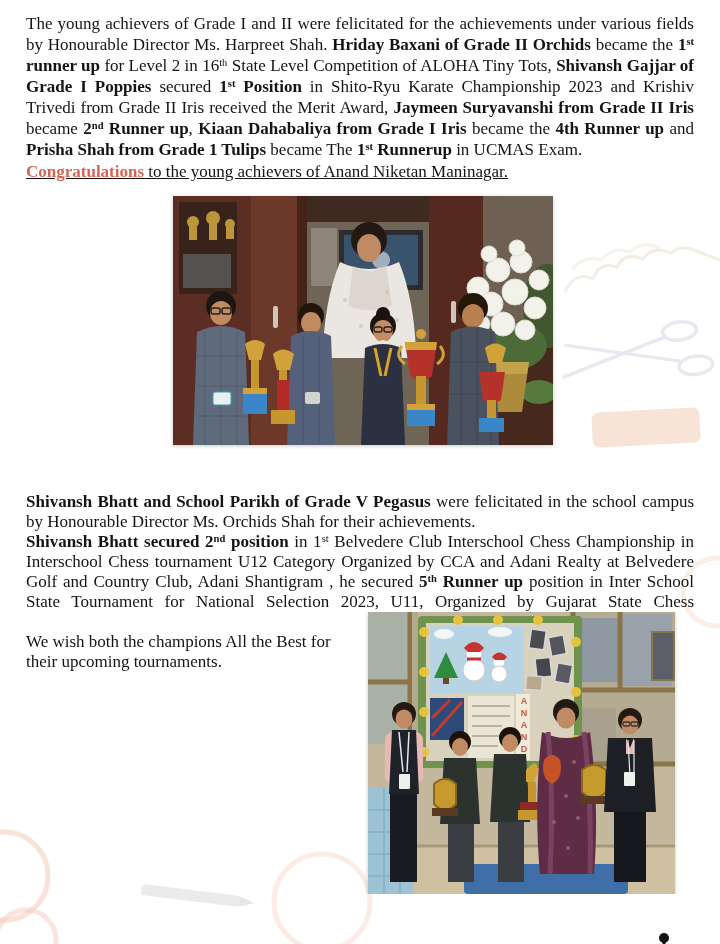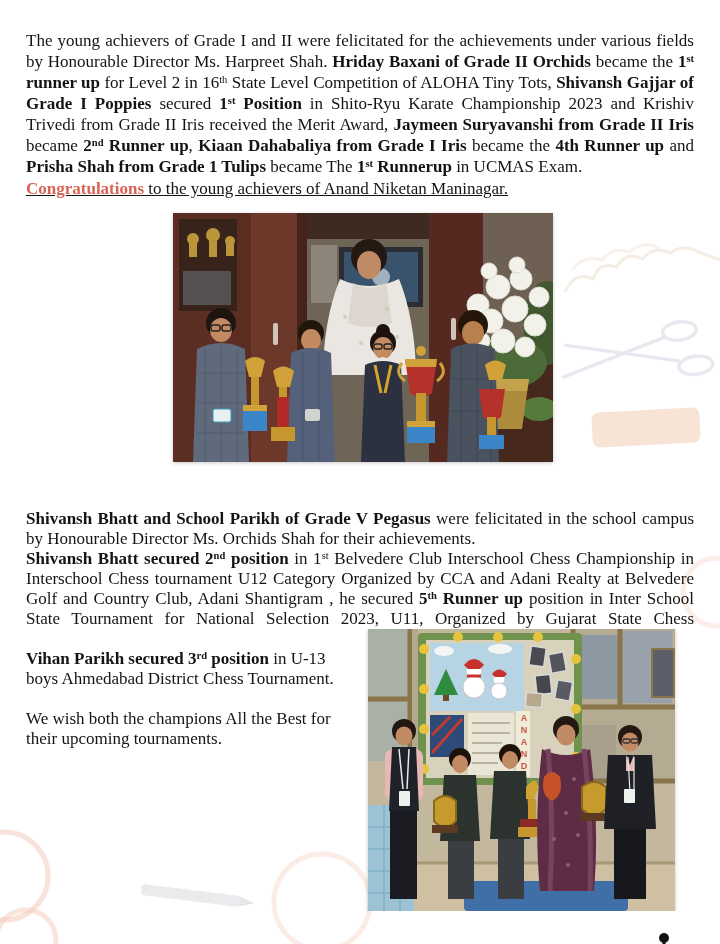--- a/index.html
+++ b/index.html
@@ -4,21 +4,21 @@
 <style>
   * { margin:0; padding:0; box-sizing:border-box; }
   html,body { background:#e9e9e9; }
   .page {
     position:relative; width:720px; height:944px; margin:0 auto;
     background:#ffffff; overflow:hidden;
     font-family:"Liberation Serif","DejaVu Serif",serif;
     color:#141414;
   }
   .watermarks { position:absolute; inset:0; pointer-events:none; }
-  .content { position:absolute; inset:0; padding:30px 26px 0 26px; }
+  .content { position:absolute; inset:0; padding:13px 26px 0 26px; }
   p.body { font-size:17px; line-height:21px; }
   .justify { text-align:justify; }
   .jlast { text-align-last:justify; }
   .chess p.body { line-height:20px; }
   .b { font-weight:bold; }
   .accent { font-weight:bold; color:var(--accent,#d96352); }
   sup { font-size:0.62em; line-height:0; position:relative; top:-0.45em; vertical-align:baseline; }
   .congrats { margin-top:1px;text-decoration:underline; }
   .photo1 {
     position:relative; width:380px; height:249px; margin:14px 0 0 147px;
@@ -349,21 +349,20 @@
             </g>
             <path d="M240,126 h44 l4,74 h-52 Z" fill="#1f2026"></path>
             <path d="M258,126 l4,10 4,-10 v16 h-8 Z" fill="#e8b9b4"></path>
             <path d="M260,128 l2,36 M266,128 l0,36" stroke="#e8e8e8" stroke-width="1.2"></path>
             <rect x="256" y="160" width="11" height="14" rx="1" fill="#eef2ee"></rect>
             <rect x="246" y="200" width="32" height="70" fill="#17181d"></rect>
           </svg>
           <span class="board-letters">ANAND</span>
         </div>
 
-        <p class="body gap"><span class="b">Vihan Parikh secured 3</span><sup class="b">rd</sup><span class="b"> position</span><span> in U-13 boys Ahmedabad District Chess Tournament.</span></p>
         <p class="body gap"><span>We wish both the champions All the Best for their upcoming tournaments.</span></p>
       </div>
     </div>
   </div>
 
   <div class="bottom-glyph">
     <svg width="18" height="13" viewBox="0 0 18 13">
       <circle cx="9" cy="6" r="5" fill="#111"></circle>
       <rect x="7.5" y="6" width="3" height="7" fill="#111"></rect>
     </svg>

